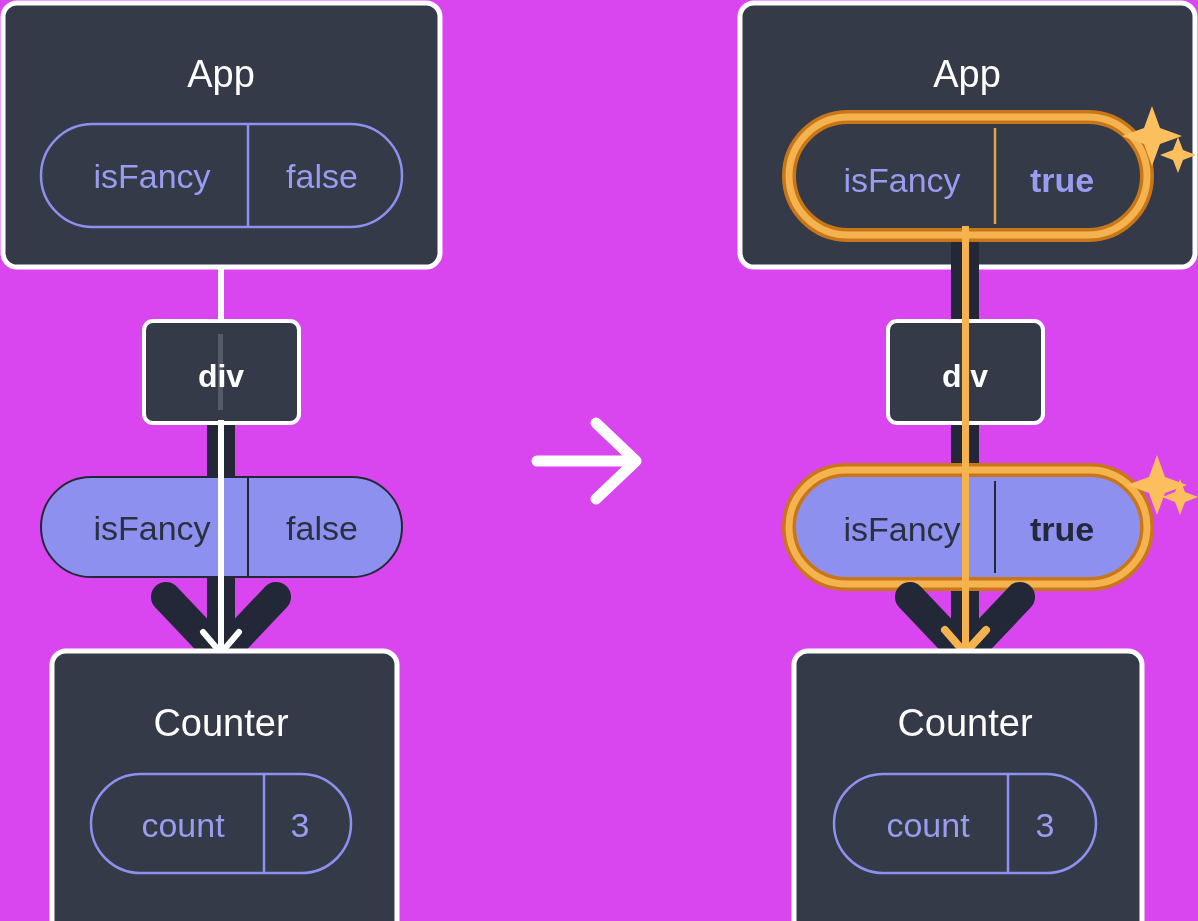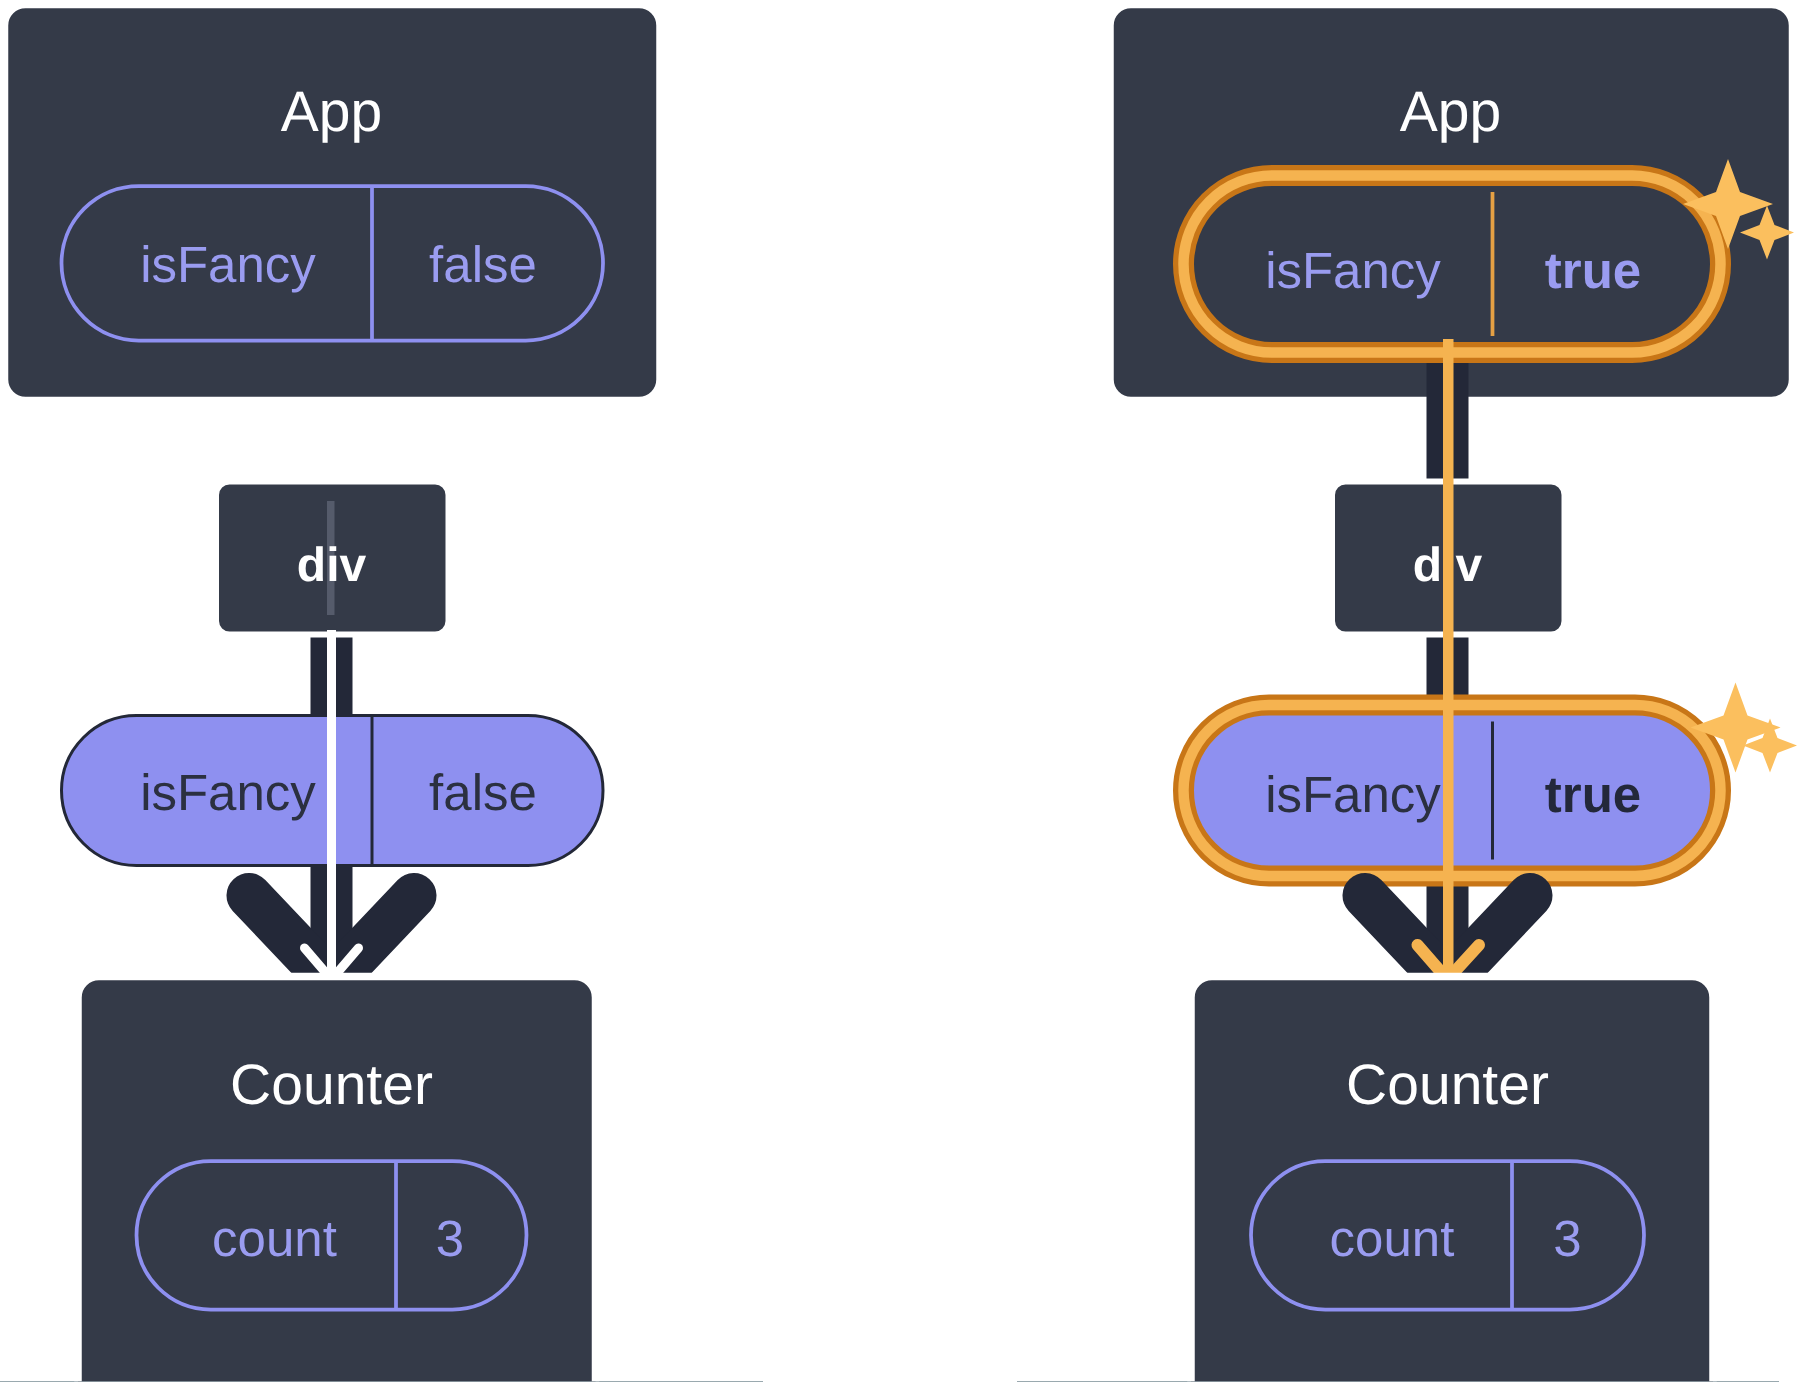--- a/index.html
+++ b/index.html
@@ -10,21 +10,21 @@
   body {
     width: 1198px;
     height: 921px;
     font-family: "Liberation Sans", sans-serif;
     overflow: hidden;
   }
   #stage {
     position: relative;
     width: 1198px;
     height: 921px;
-    background: #ffffff;
+    background: #d946ef;
   }
   .diagram-svg {
     position: absolute;
     top: 0;
     left: 0;
     width: 1198px;
     height: 921px;
   }
   .txt {
     font-family: "Liberation Sans", sans-serif;

